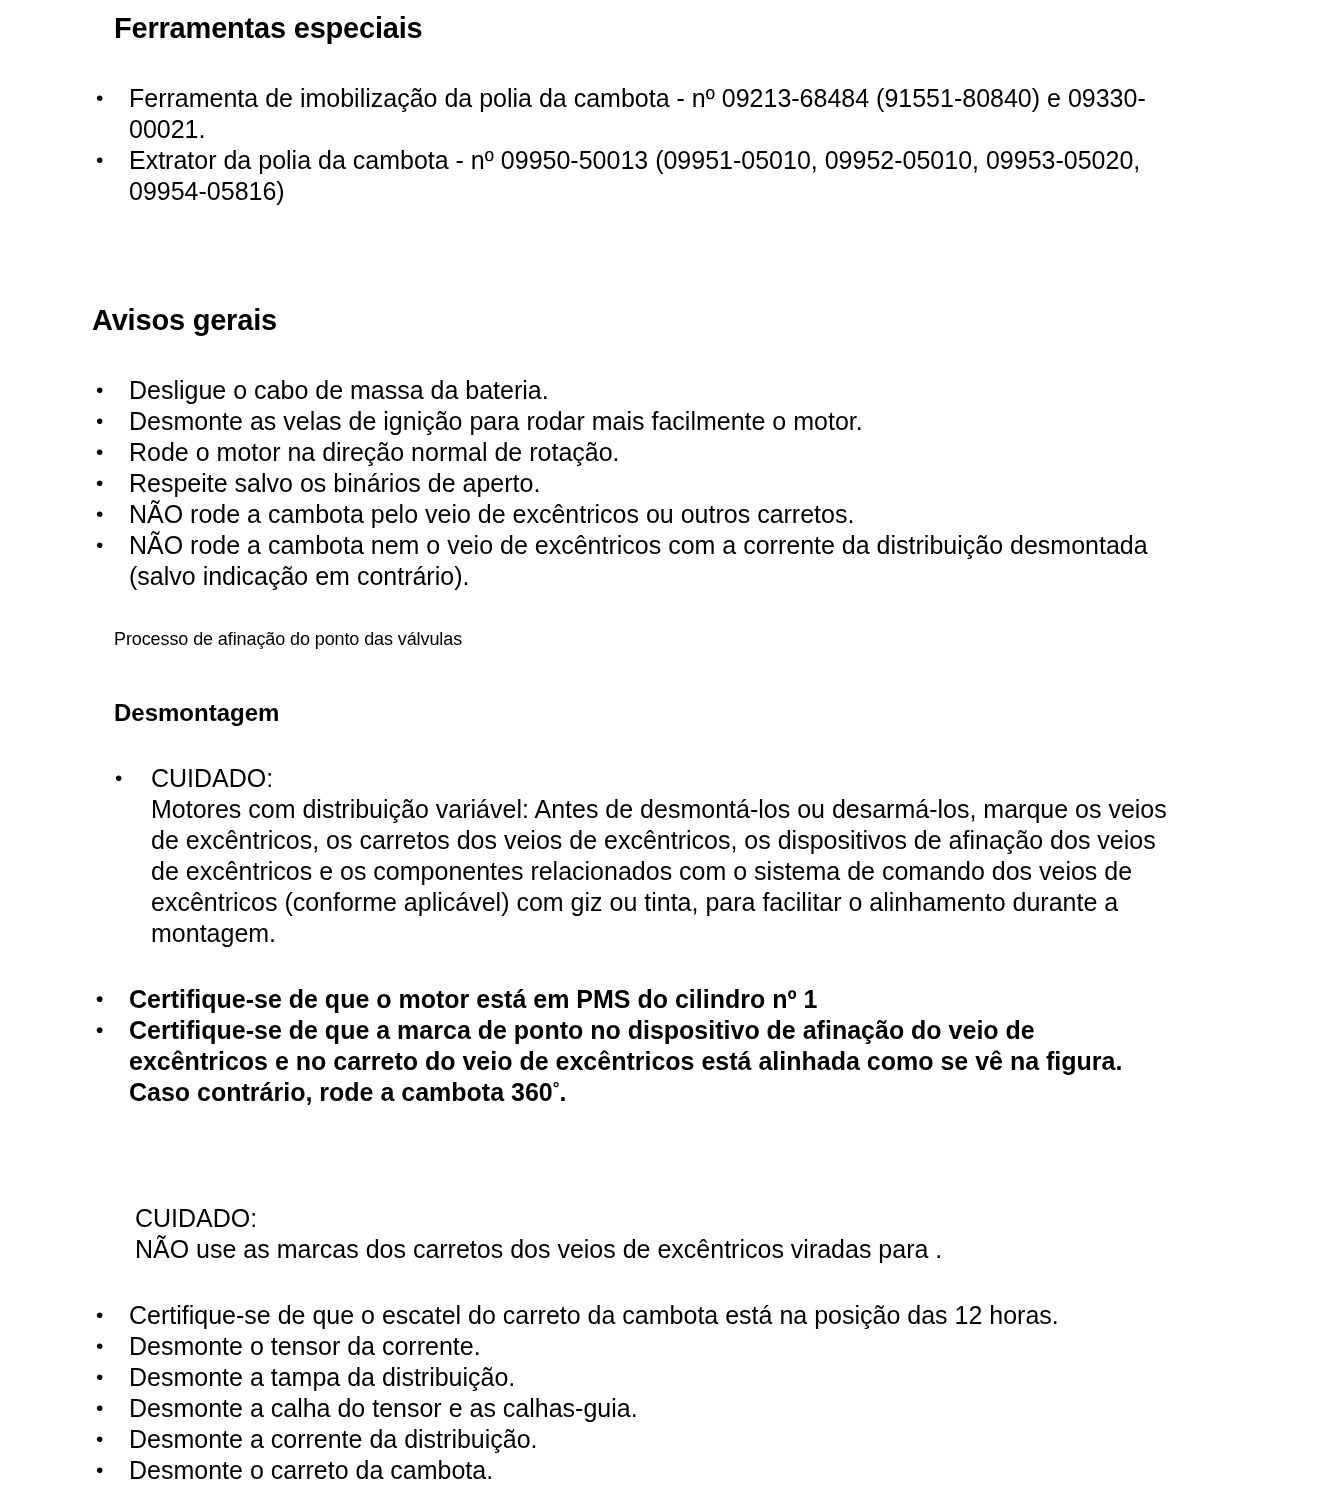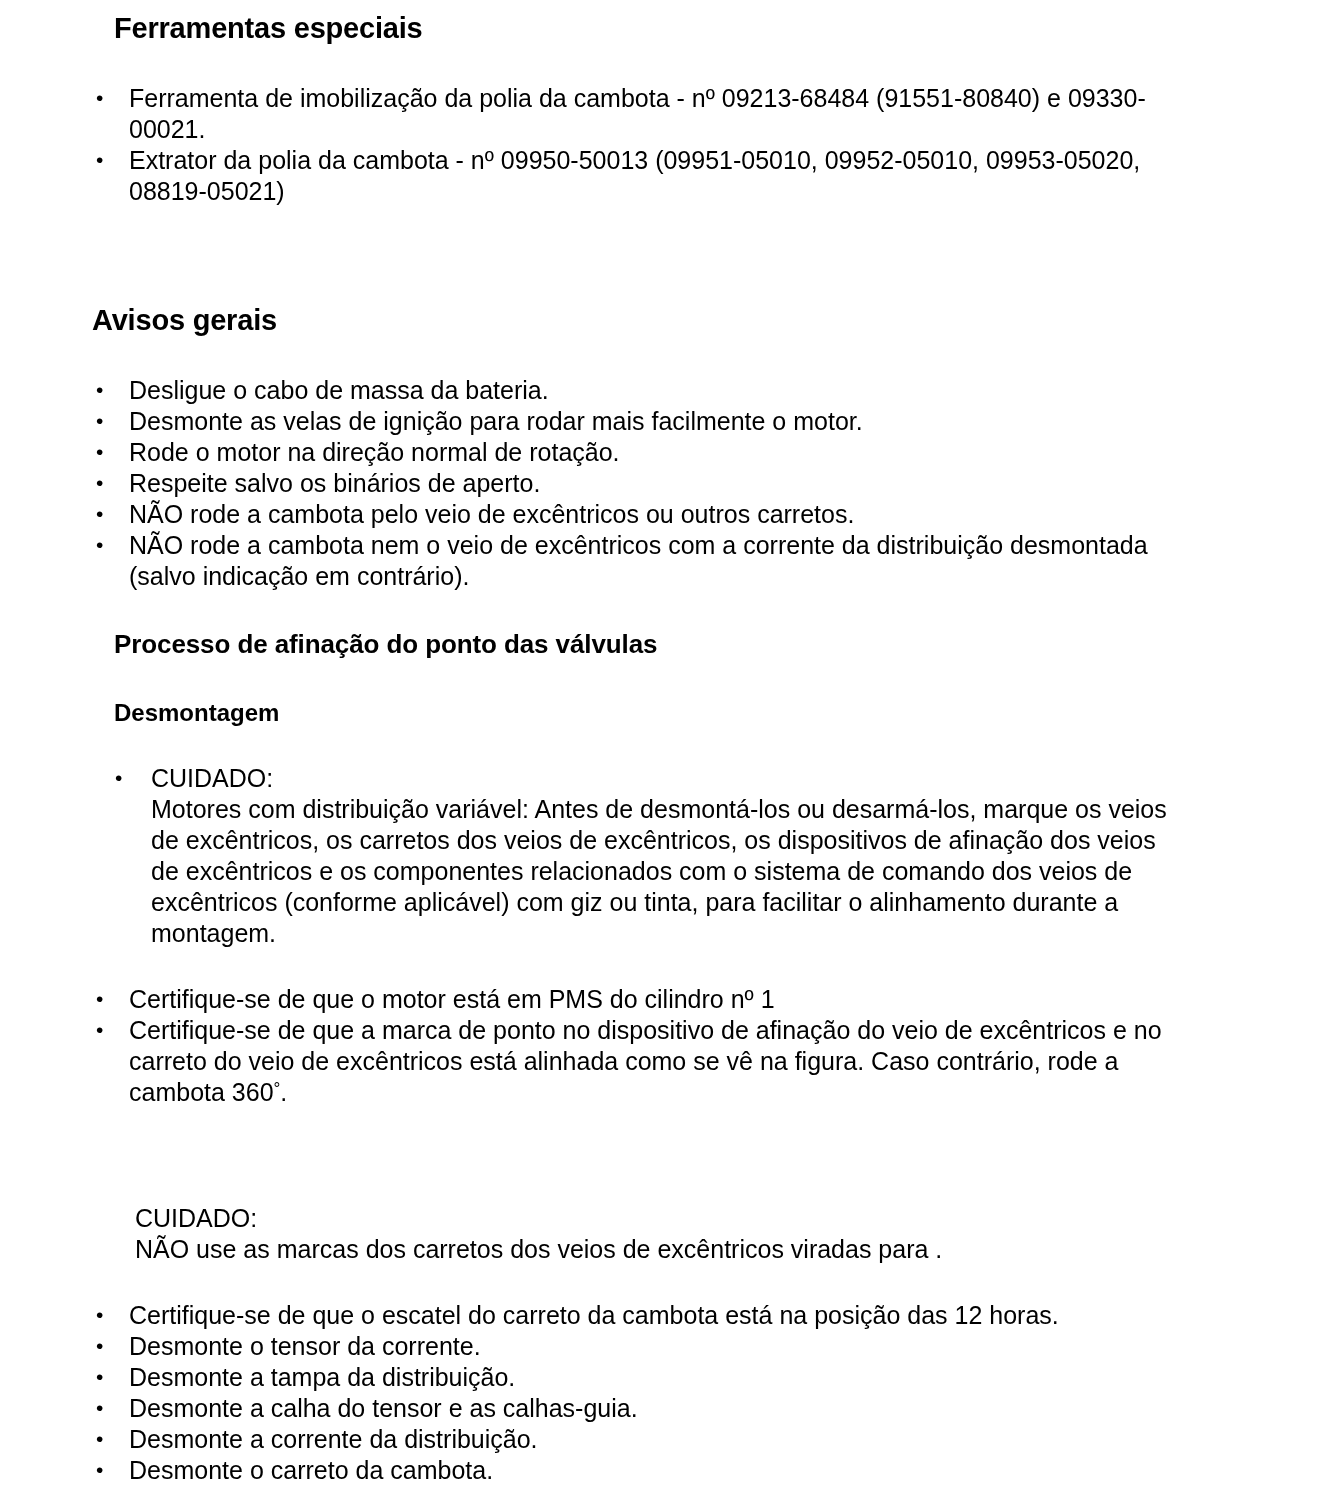--- a/index.html
+++ b/index.html
@@ -27,22 +27,22 @@
 
   
   h1.section-heading {
     font-size: 29px;
     font-weight: bold;
     line-height: 1.1;
     margin: 0;
     letter-spacing: -0.2px;
   }
   h2.sub-heading {
-    font-size: 26px;
-    font-weight: bold;
+    font-size: 18px;
+    font-weight: normal;
     line-height: 1.1;
     margin: 0;
     letter-spacing: -0.1px;
   }
   h3.minor-heading {
     font-size: 24px;
     font-weight: bold;
     line-height: 1.1;
     margin: 0;
   }
@@ -83,21 +83,21 @@
   
   .abs { position: absolute; }
 
   #heading-ferramentas   { left: 114px; top: 13px;  }
   #list-ferramentas      { left: 88px;  top: 83px; width: 1090px; }
   #heading-avisos        { left: 92px;  top: 305px; }
   #list-avisos           { left: 88px;  top: 375px; width: 1090px; }
   #heading-processo      { left: 114px; top: 630px; }
   #heading-desmontagem   { left: 114px; top: 700px; }
   #list-cuidado-1        { left: 108px; top: 763px; width: 1075px; }
-  #list-certifique       { left: 88px;  top: 984px; width: 1090px; }
+  #list-certifique       { left: 88px;  top: 984px; width: 1090px; font-weight: bold; }
   #block-cuidado-2       { left: 135px; top: 1203px; width: 1060px; }
   #list-final            { left: 88px;  top: 1300px; width: 1090px; }
 
   #list-cuidado-1 > li { padding-left: 43px; }
   #list-cuidado-1 > li::before { left: 7px; }
 
   .degree {
     font-size: 17px;
     vertical-align: 7px;
     line-height: 0;
@@ -113,21 +113,21 @@
 </style>
 </head>
 <body>
 
 <div class="page">
 
   <h1 class="section-heading abs" id="heading-ferramentas">Ferramentas especiais</h1>
 
   <ul class="bullets abs" id="list-ferramentas">
     <li>Ferramenta de imobilização da polia da cambota - nº 09213-68484 (91551-80840) e 09330-00021.</li>
-    <li>Extrator da polia da cambota - nº 09950-50013 (09951-05010, 09952-05010, 09953-05020, 08819-05021)</li>
+    <li>Extrator da polia da cambota - nº 09950-50013 (09951-05010, 09952-05010, 09953-05020, 09954-05816)</li>
   </ul>
 
   <h1 class="section-heading abs" id="heading-avisos">Avisos gerais</h1>
 
   <ul class="bullets abs tight" id="list-avisos">
     <li>Desligue o cabo de massa da bateria.</li>
     <li>Desmonte as velas de ignição para rodar mais facilmente o motor.</li>
     <li>Rode o motor na direção normal de rotação.</li>
     <li>Respeite salvo os binários de aperto.</li>
     <li>NÃO rode a cambota pelo veio de excêntricos ou outros carretos.</li>

